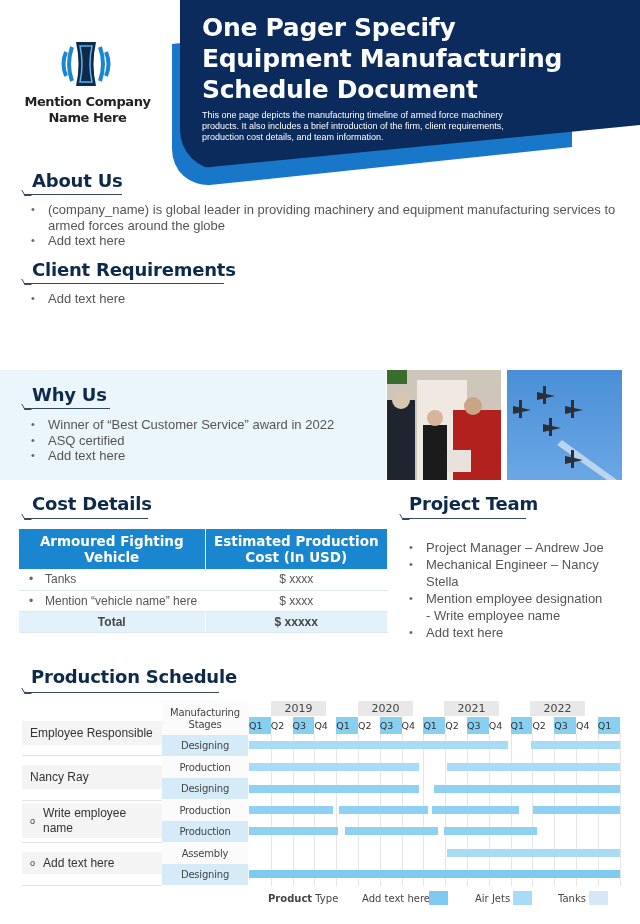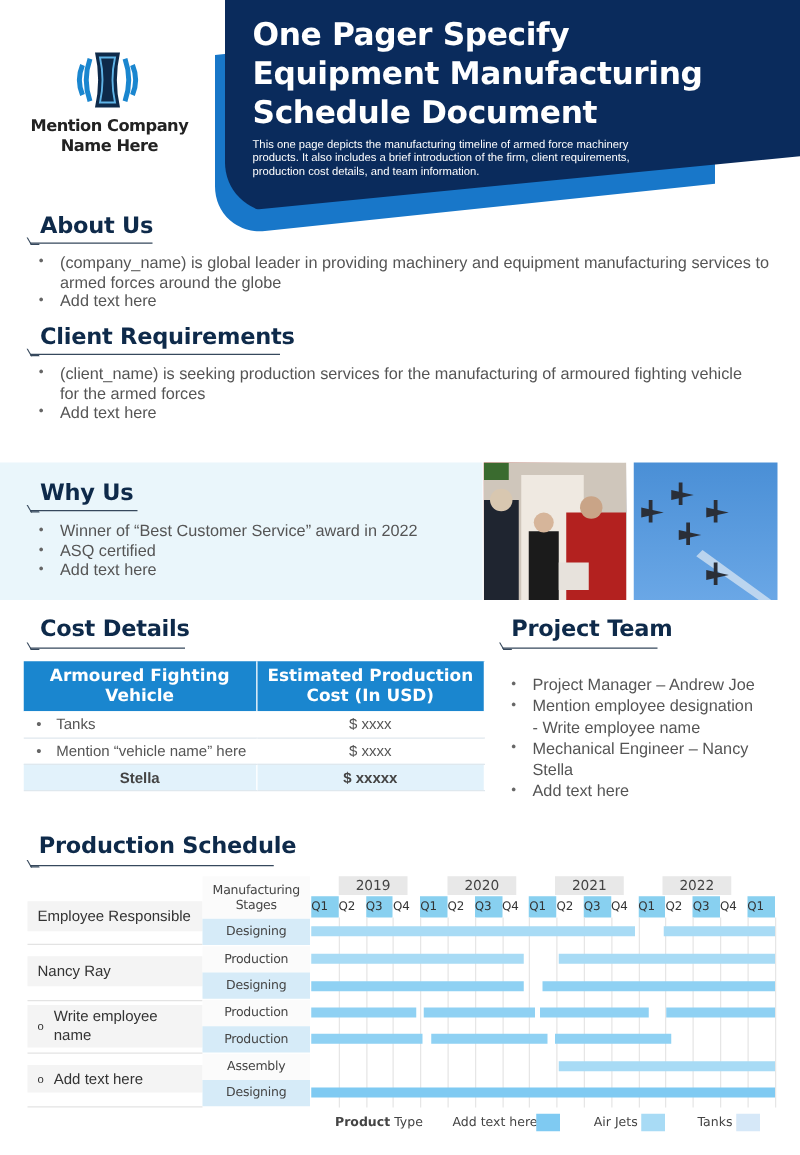--- a/index.html
+++ b/index.html
@@ -90,21 +90,20 @@
 <div class="abs tick" style="left:23px; top:190px;"></div>
 <ul class="abs bullets" style="left:28px; top:202px; width:590px;">
   <li>(company_name) is global leader in providing machinery and equipment manufacturing services to armed forces around the globe</li>
   <li>Add text here</li>
 </ul>
 
 <div class="abs sec-title" style="left:32px; top:259px;">Client Requirements</div>
 <div class="abs underline" style="left:24px; top:283px; width:200px;"></div>
 <div class="abs tick" style="left:23px; top:279px;"></div>
 <ul class="abs bullets" style="left:28px; top:291px; width:580px;">
-  <li>(client_name) is seeking production services for the manufacturing of armoured fighting vehicle for the armed forces</li>
   <li>Add text here</li>
 </ul>
 
 <div class="abs whyus-bg"></div>
 <div class="abs sec-title" style="left:32px; top:384px;">Why Us</div>
 <div class="abs underline" style="left:24px; top:408px; width:86px;"></div>
 <div class="abs tick" style="left:23px; top:404px;"></div>
 <ul class="abs bullets" style="left:28px; top:417px; width:350px;">
   <li>Winner of “Best Customer Service” award in 2022</li>
   <li>ASQ certified</li>
@@ -155,33 +154,33 @@
   <tbody>
     <tr class="r0">
       <td class="c1"><span class="dot">•</span><span>Tanks</span></td>
       <td class="c2">$ xxxx</td>
     </tr>
     <tr class="r2">
       <td class="c1"><span class="dot">•</span><span>Mention “vehicle name” here</span></td>
       <td class="c2">$ xxxx</td>
     </tr>
     <tr class="r3">
-      <td class="c1" style="text-align:center; padding-left:0;">Stella</td>
+      <td class="c1" style="text-align:center; padding-left:0;">Total</td>
       <td class="c2">$ xxxxx</td>
     </tr>
   </tbody>
 </table>
 
 <div class="abs sec-title" style="left:409px; top:493px;">Project Team</div>
 <div class="abs underline" style="left:402px; top:518px; width:124px;"></div>
 <div class="abs tick" style="left:401px; top:514px;"></div>
 <ul class="abs bullets" style="left:406px; top:539px; width:200px; line-height:17px;">
   <li>Project Manager – Andrew Joe</li>
+  <li>Mechanical Engineer – Nancy Stella</li>
   <li>Mention employee designation - Write employee name</li>
-  <li>Mechanical Engineer – Nancy Stella</li>
   <li>Add text here</li>
 </ul>
 
 <div class="abs sec-title" style="left:31px; top:666px;">Production Schedule</div>
 <div class="abs underline" style="left:24px; top:692px; width:195px;"></div>
 <div class="abs tick" style="left:23px; top:688px;"></div>
 
 <div class="abs emp-cell" style="top:721px; height:24px;">Employee Responsible</div>
 <div class="abs emp-sep" style="top:755px;"></div>
 <div class="abs emp-cell" style="top:765px; height:24px;">Nancy Ray</div>

